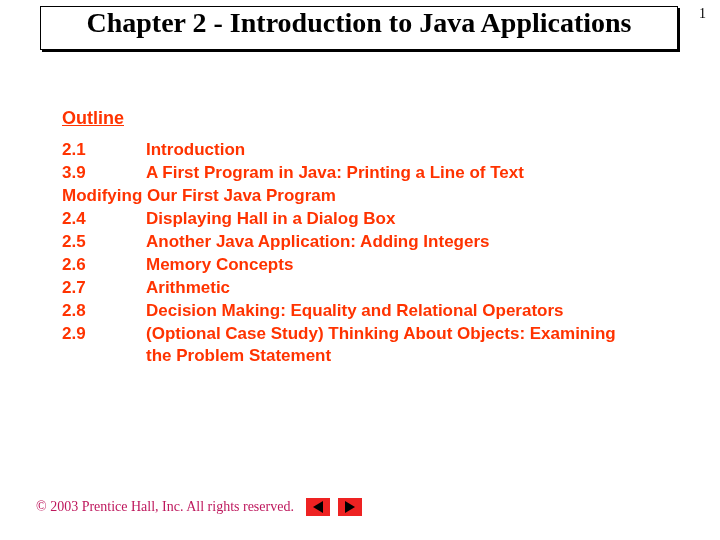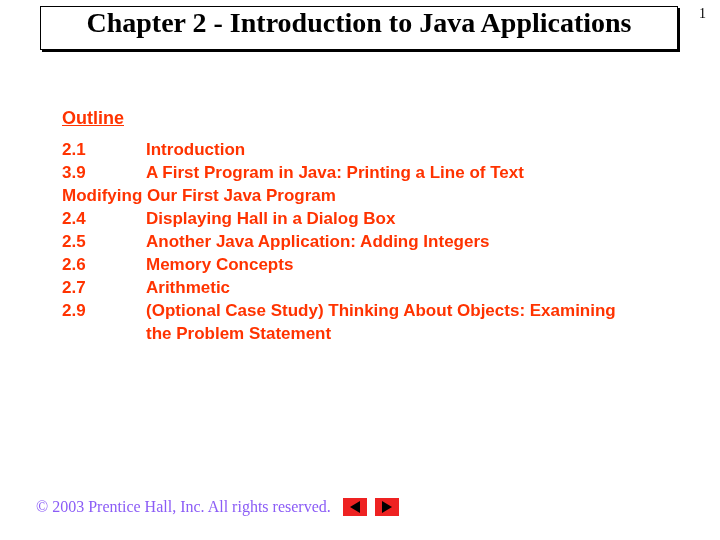--- a/index.html
+++ b/index.html
@@ -73,22 +73,22 @@
     .footer {
       position: absolute;
       bottom: 24px;
       left: 36px;
       right: 36px;
       display: flex;
       align-items: center;
     }
     .copyright {
       font-family: "Times New Roman", serif;
-      font-size: 16px;
-      color: #8b5cf6;
+      font-size: 14px;
+      color: #be185d;
     }
     .nav-buttons {
       margin-left: 12px;
       display: flex;
       gap: 8px;
     }
     .nav-btn {
       width: 24px;
       height: 18px;
       background: #ee2222;
@@ -145,20 +145,24 @@
       </div>
       <div class="outline-row">
         <span class="outline-num">2.6</span>
         <span class="outline-text">Memory Concepts</span>
       </div>
       <div class="outline-row">
         <span class="outline-num">2.7</span>
         <span class="outline-text">Arithmetic</span>
       </div>
       <div class="outline-row">
+        <span class="outline-num">2.8</span>
+        <span class="outline-text">Decision Making: Equality and Relational Operators</span>
+      </div>
+      <div class="outline-row">
         <span class="outline-num">2.9</span>
         <span class="outline-text">(Optional Case Study) Thinking About Objects: Examining the Problem Statement</span>
       </div>
     </div>
   </div>
 
   <div class="footer">
     <span class="copyright">© 2003 Prentice Hall, Inc.  All rights reserved.</span>
     <div class="nav-buttons">
       <div class="nav-btn">

